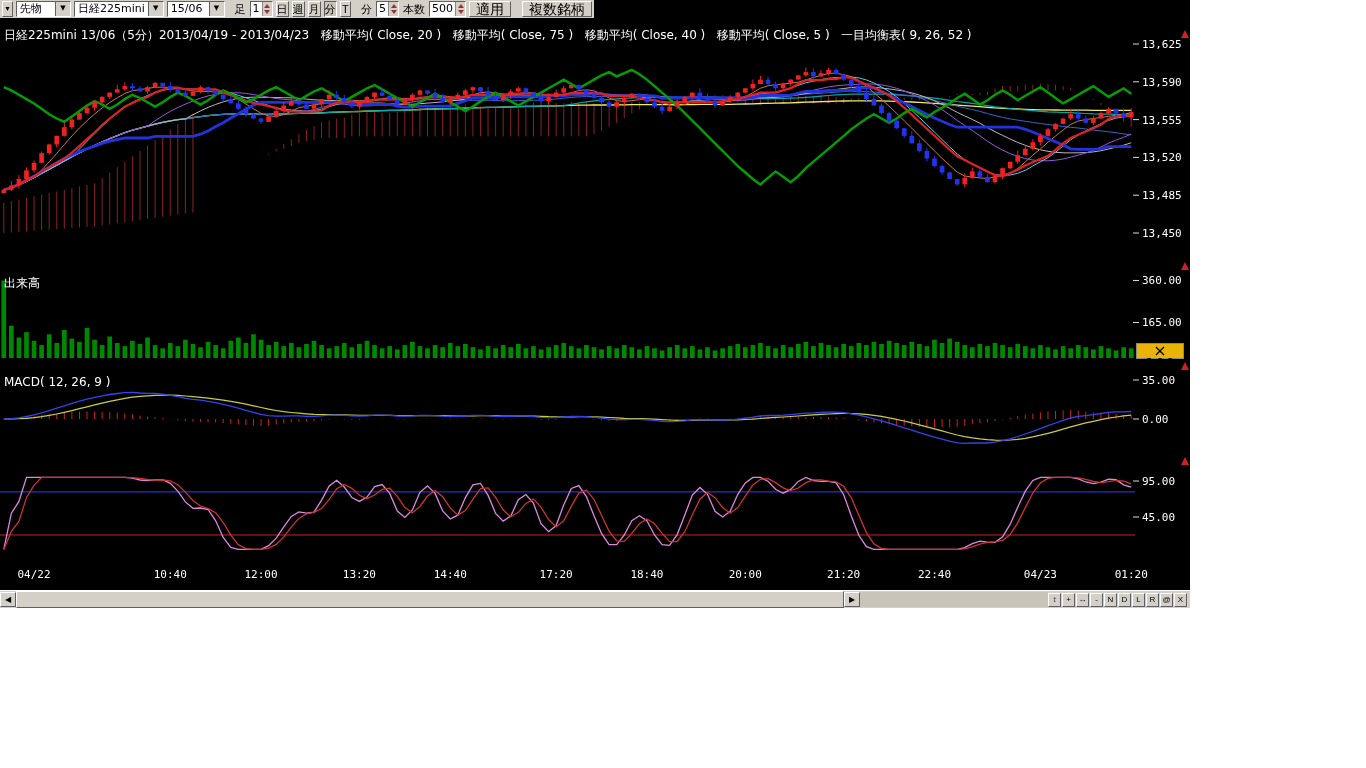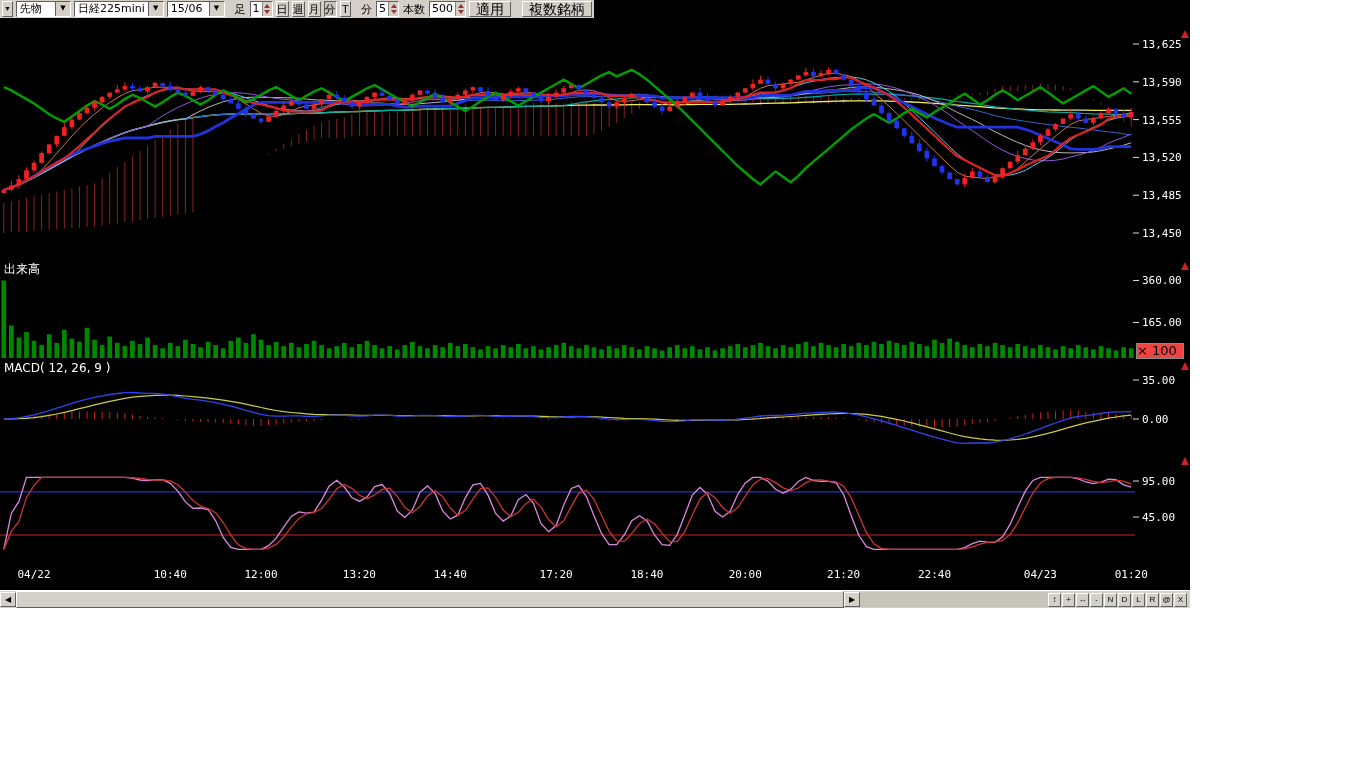--- a/index.html
+++ b/index.html
@@ -1,23 +1,23 @@
 <!DOCTYPE html>
 <html><head>
 <meta charset="utf-8">
 <style>
   html,body{margin:0;padding:0;background:#fff;width:1366px;height:768px;overflow:hidden;
     font-family:"DejaVu Sans","Liberation Sans",sans-serif;}
   .screen{position:absolute;left:0;top:0;width:1366px;height:768px;background:#fff;}
   .chart-bg{position:absolute;left:0;top:0;width:1190px;height:608px;background:#000;overflow:hidden;}
   #chart-svg{position:absolute;left:0;top:18px;width:1190px;height:572px;}
   .legend{position:absolute;left:4px;color:#fff;font-size:12px;white-space:pre;z-index:3;pointer-events:none;}
-  .pane-label{position:absolute;left:4px;color:#fff;font-size:12px;white-space:pre;z-index:3;pointer-events:none;}
-  .mult-box{position:absolute;left:1136px;top:343px;width:46px;height:14px;background:#ef4444;color:#000;
-    font-size:13px;line-height:14px;text-align:left;border:1px solid #888;z-index:3;}
+  .pane-label{position:absolute;left:4px;color:#fff;font-size:12px;white-space:pre;z-index:3;pointer-events:none;margin-top:14px;}
+  .mult-box{position:absolute;left:1136px;top:343px;width:46px;height:14px;background:#eab308;color:#000;
+    font-size:16px;line-height:14px;text-align:center;border:1px solid #888;z-index:3;}
   .pane-arrow{position:absolute;left:1181px;width:0;height:0;z-index:4;cursor:pointer;
     border-left:4px solid transparent;border-right:4px solid transparent;border-bottom:8px solid #cc2222;}
   
   .toolbar{position:absolute;left:0;top:0;width:594px;height:18px;background:#d4d0c8;z-index:6;
     display:flex;align-items:center;gap:3px;padding:1px 2px;box-sizing:border-box;font-size:12px;color:#000;}
   .raised{background:#d4d0c8;border:1px solid;border-color:#ffffff #5f5f5f #5f5f5f #ffffff;}
   .sunken{background:#fff;border:1px solid;border-color:#5f5f5f #ffffff #ffffff #5f5f5f;}
   .tb-drop{width:16px;height:16px;font-size:7px;line-height:12px;text-align:center;padding:0;cursor:pointer;}
   .combo{display:inline-flex;align-items:stretch;height:16px;box-sizing:border-box;cursor:pointer;}
   .combo-val{flex:1;padding:0 3px;font-size:11px;line-height:14px;background:#fff;white-space:nowrap;overflow:hidden;}
@@ -845,20 +845,21 @@
         <text x="450.2166666666667" y="560" fill="#fff" font-size="11" text-anchor="middle" font-family="&quot;DejaVu Sans Mono&quot;,monospace">14:40</text>
         <text x="556.15" y="560" fill="#fff" font-size="11" text-anchor="middle" font-family="&quot;DejaVu Sans Mono&quot;,monospace">17:20</text>
         <text x="646.9499999999999" y="560" fill="#fff" font-size="11" text-anchor="middle" font-family="&quot;DejaVu Sans Mono&quot;,monospace">18:40</text>
         <text x="745.3166666666666" y="560" fill="#fff" font-size="11" text-anchor="middle" font-family="&quot;DejaVu Sans Mono&quot;,monospace">20:00</text>
         <text x="843.6833333333333" y="560" fill="#fff" font-size="11" text-anchor="middle" font-family="&quot;DejaVu Sans Mono&quot;,monospace">21:20</text>
         <text x="934.4833333333332" y="560" fill="#fff" font-size="11" text-anchor="middle" font-family="&quot;DejaVu Sans Mono&quot;,monospace">22:40</text>
         <text x="1040.4166666666665" y="560" fill="#fff" font-size="11" text-anchor="middle" font-family="&quot;DejaVu Sans Mono&quot;,monospace">04/23</text>
         <text x="1131.2166666666667" y="560" fill="#fff" font-size="11" text-anchor="middle" font-family="&quot;DejaVu Sans Mono&quot;,monospace">01:20</text>
       </svg>
 
+    <div class="legend" style="top:27px">日経225mini 13/06（5分）2013/04/19 - 2013/04/23   移動平均( Close, 20 )   移動平均( Close, 75 )   移動平均( Close, 40 )   移動平均( Close, 5 )   一目均衡表( 9, 26, 52 )</div>
     <div class="pane-label" style="top:261px">出来高</div>
     <div class="pane-label" style="top:361px">MACD( 12, 26, 9 )</div>
     <div class="mult-box">× 100</div>
 
     <div class="pane-arrow" style="top:30px"></div>
     <div class="pane-arrow" style="top:262px"></div>
     <div class="pane-arrow" style="top:362px"></div>
     <div class="pane-arrow" style="top:457px"></div>
 
     <div class="hscroll">

